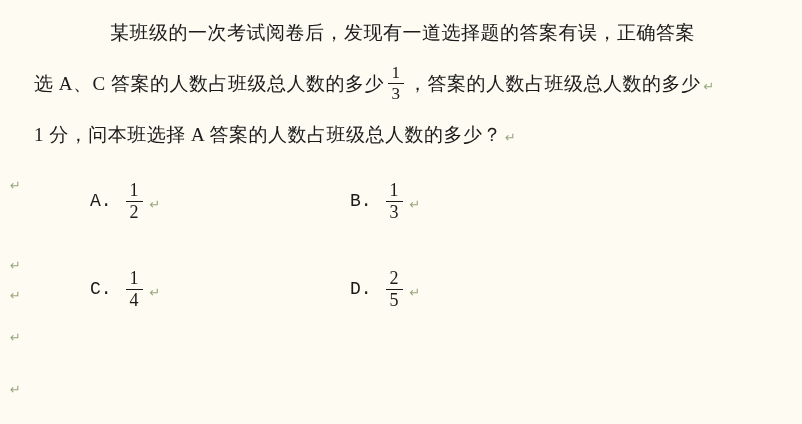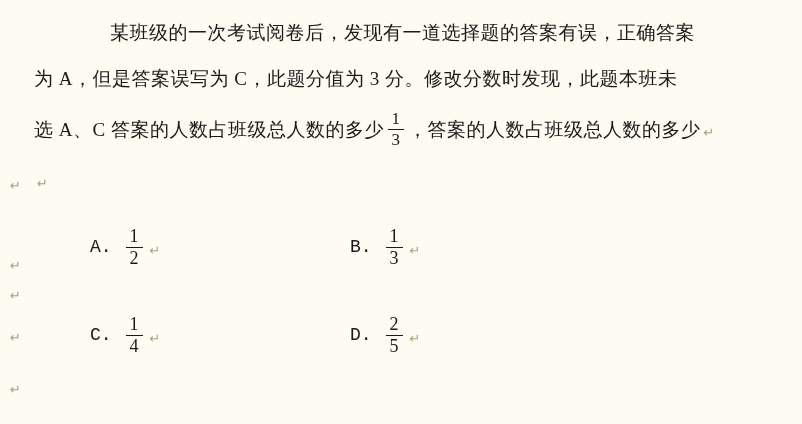--- a/index.html
+++ b/index.html
@@ -122,30 +122,27 @@
   <span class="ret-left" style="top:288px;">↵</span>
   <span class="ret-left" style="top:330px;">↵</span>
   <span class="ret-left" style="top:382px;">↵</span>
 
   <div class="para">
 
     <div class="line">
       <span class="indent"></span><span class="txt">某班级的一次考试阅卷后，发现有一道选择题的答案有误，正确答案</span>
     </div>
 
-    <div class="line">
-      <span class="txt">为 A，但是答案误写为 C，此题分值为 3 分。修改分数时发现，此题本班未</span>
-    </div>
 
     <div class="line tall">
       <span class="txt">选 A、C 答案的人数占班级总人数的多少</span><span class="frac"><span class="num">1</span><span class="bar"></span><span class="den">3</span></span><span class="txt">，答案的人数占班级总人数的多少</span><span class="ret">↵</span>
     </div>
 
     <div class="line">
-      <span class="ret">↵</span>
+      <span class="txt">1 分，问本班选择 A 答案的人数占班级总人数的多少？</span><span class="ret">↵</span>
     </div>
 
   </div>
 
   <div class="options">
 
     <div class="opt-row">
       <div class="opt opt-a">
         <span class="opt-label">A.</span>
         <span class="frac">

